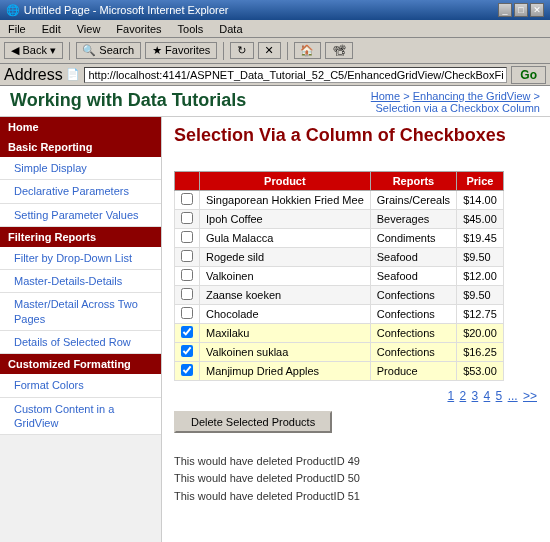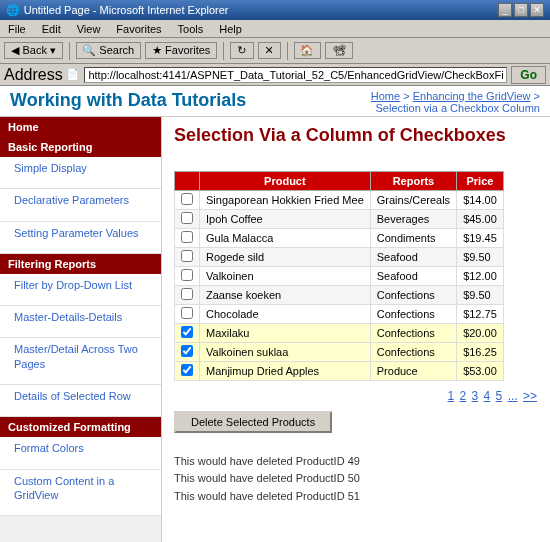--- a/index.html
+++ b/index.html
@@ -95,21 +95,21 @@
     }
 
     
     .page-header {
       background: #fff;
       padding: 4px 10px 2px 10px;
       border-bottom: 1px solid #ccc;
     }
     .page-header h1 {
       font-size: 18px;
-      color: #0369a1;
+      color: #14532d;
       font-weight: bold;
     }
     .breadcrumb {
       font-size: 11px;
       text-align: right;
       color: #3366cc;
     }
     .breadcrumb a { color: #3366cc; text-decoration: underline; }
     .breadcrumb span { color: #3366cc; }
 
@@ -130,21 +130,21 @@
       font-size: 11px;
     }
     .sidebar-section {
       background: #8b0000;
       color: #fff;
       padding: 4px 8px;
       font-weight: bold;
       font-size: 11px;
     }
     .sidebar-item {
-      padding: 4px 8px 13px 14px;
+      padding: 4px 8px 4px 14px;
       color: #333;
       cursor: pointer;
       border-bottom: 1px solid #e0e0e0;
       background: #fff;
       line-height: 1.3;
     }
     .sidebar-item a { color: #3366cc; text-decoration: none; }
 
     
     .content-area {
@@ -223,21 +223,21 @@
     <div class="title-btn">✕</div>
   </div>
 </div>
 
 <div class="menu-bar">
   <span class="menu-item">File</span>
   <span class="menu-item">Edit</span>
   <span class="menu-item">View</span>
   <span class="menu-item">Favorites</span>
   <span class="menu-item">Tools</span>
-  <span class="menu-item">Help</span>
+  <span class="menu-item">Data</span>
 </div>
 
 <div class="toolbar">
   <button class="toolbar-btn">◀ Back ▾</button>
   <div class="toolbar-sep"></div>
   <button class="toolbar-btn">🔍 Search</button>
   <button class="toolbar-btn">★ Favorites</button>
   <div class="toolbar-sep"></div>
   <button class="toolbar-btn">↻</button>
   <button class="toolbar-btn">✕</button>

